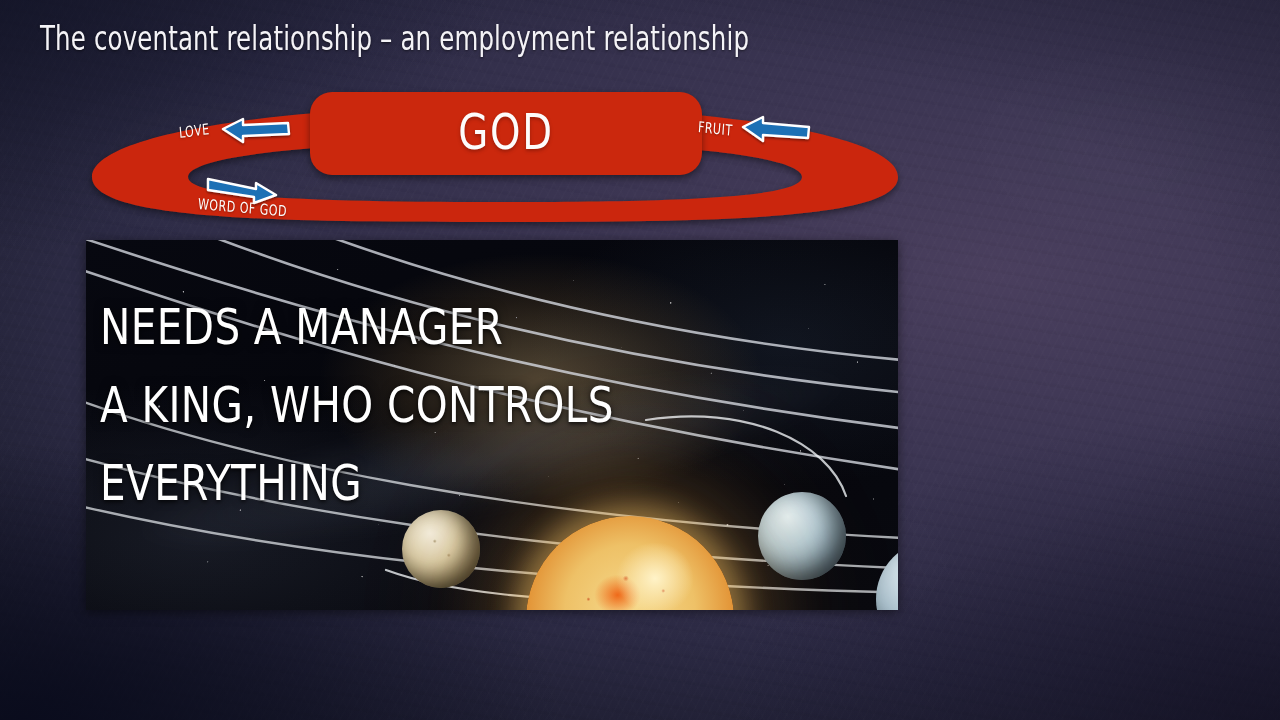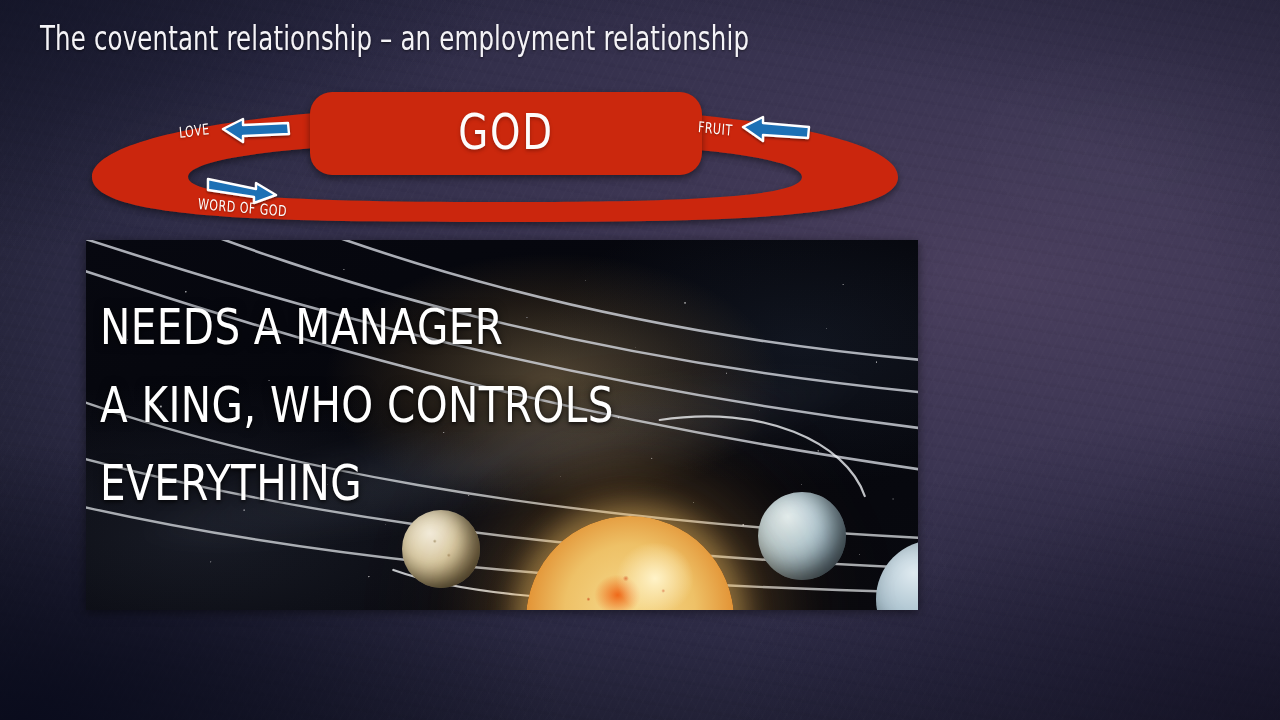--- a/index.html
+++ b/index.html
@@ -100,21 +100,20 @@
   .lbl-love{left:99px;top:44px;font-size:15px;transform:scaleX(.82) rotate(-6deg);transform-origin:left center;letter-spacing:.6px;}
   .lbl-fruit{left:618px;top:38px;font-size:15px;transform:scaleX(.82) rotate(5deg);transform-origin:left center;letter-spacing:.6px;}
   .lbl-word{left:118px;top:115px;font-size:15px;transform:scaleX(.82) rotate(4deg);transform-origin:left center;letter-spacing:.6px;}
 
   
   .picture{
     position:absolute;left:86px;top:240px;width:812px;height:370px;
     overflow:hidden;
     background:#05060a;
     box-shadow:0 2px 10px rgba(0,0,0,.5);
-    padding-left:20px;
   }
   .space-bg{
     position:absolute;inset:0;
     background:
       radial-gradient(38% 48% at 56% 38%, rgba(255,214,140,.30) 0%, rgba(255,190,90,.10) 45%, rgba(0,0,0,0) 72%),
       radial-gradient(60% 60% at 14% 80%, rgba(90,100,125,.22) 0%, rgba(0,0,0,0) 70%),
       radial-gradient(45% 55% at 86% 28%, rgba(70,90,120,.18) 0%, rgba(0,0,0,0) 70%),
       linear-gradient(160deg,#070810 0%,#05060c 45%,#08090f 100%);
   }
   .stars,.stars2,.stars3{position:absolute;inset:0;}

